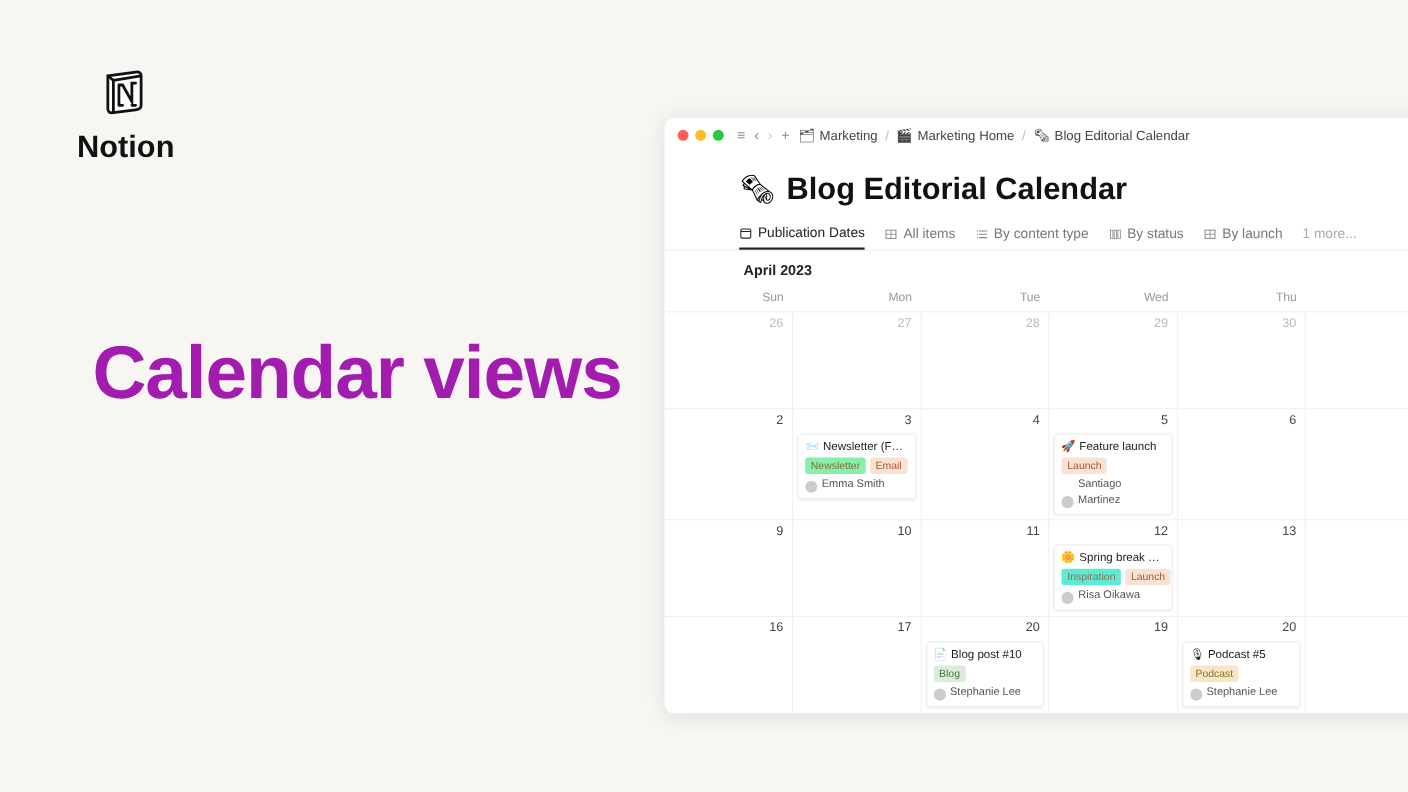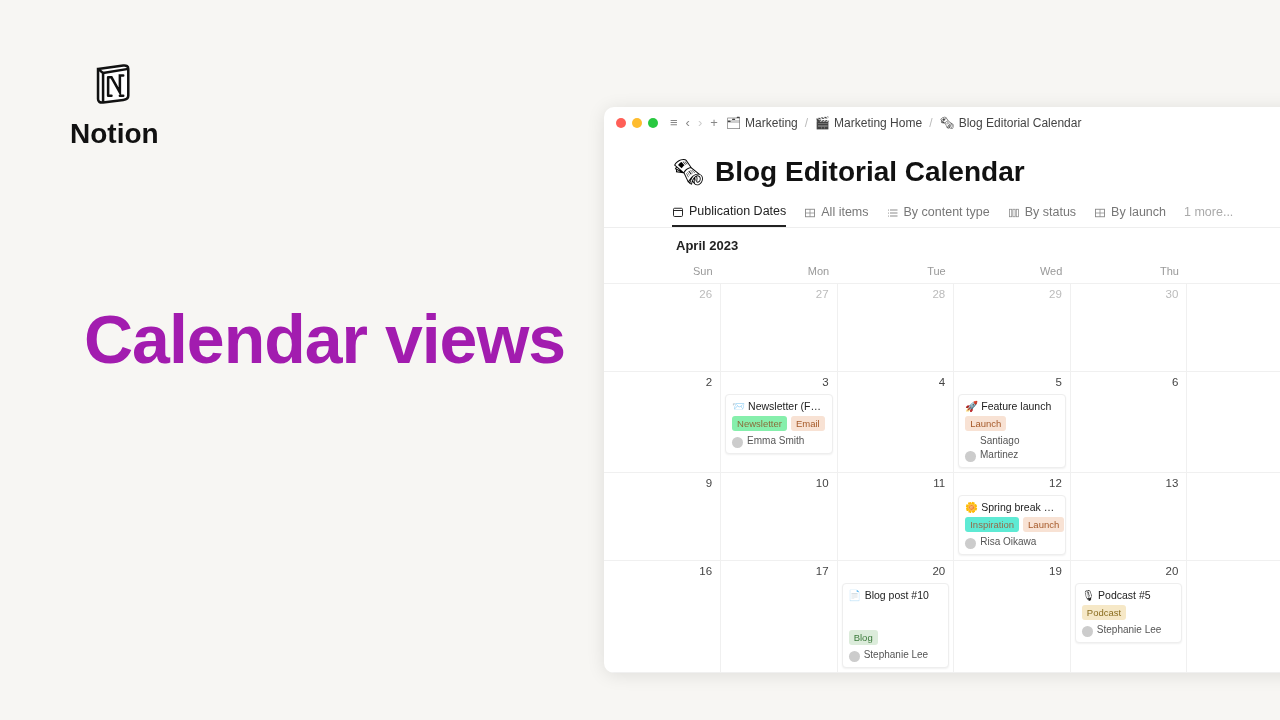--- a/index.html
+++ b/index.html
@@ -151,21 +151,21 @@
 .card-tags { display: flex; gap: 4px; margin-top: 2px; }
 .tag {
   font-size: 9.5px;
   padding: 1px 5px;
   border-radius: 3px;
 }
 .tag-newsletter { background: #86efac; color: #8a6d3b; }
 .tag-email { background: #f8e2d4; color: #a65a2a; }
 .tag-launch { background: #f8e2d4; color: #a65a2a; }
 .tag-inspiration { background: #5eead4; color: #946b4b; }
-.tag-blog { background: #dcecdb; color: #3b7a3b; margin-top: 25px; }
+.tag-blog { background: #dcecdb; color: #3b7a3b; }
 .tag-podcast { background: #f6e8c7; color: #8a6d1f; }
 .card-author {
   display: flex;
   align-items: flex-end;
   gap: 4px;
   margin-top: 3px;
   font-size: 10px;
   color: #555;
 }
 .avatar {

